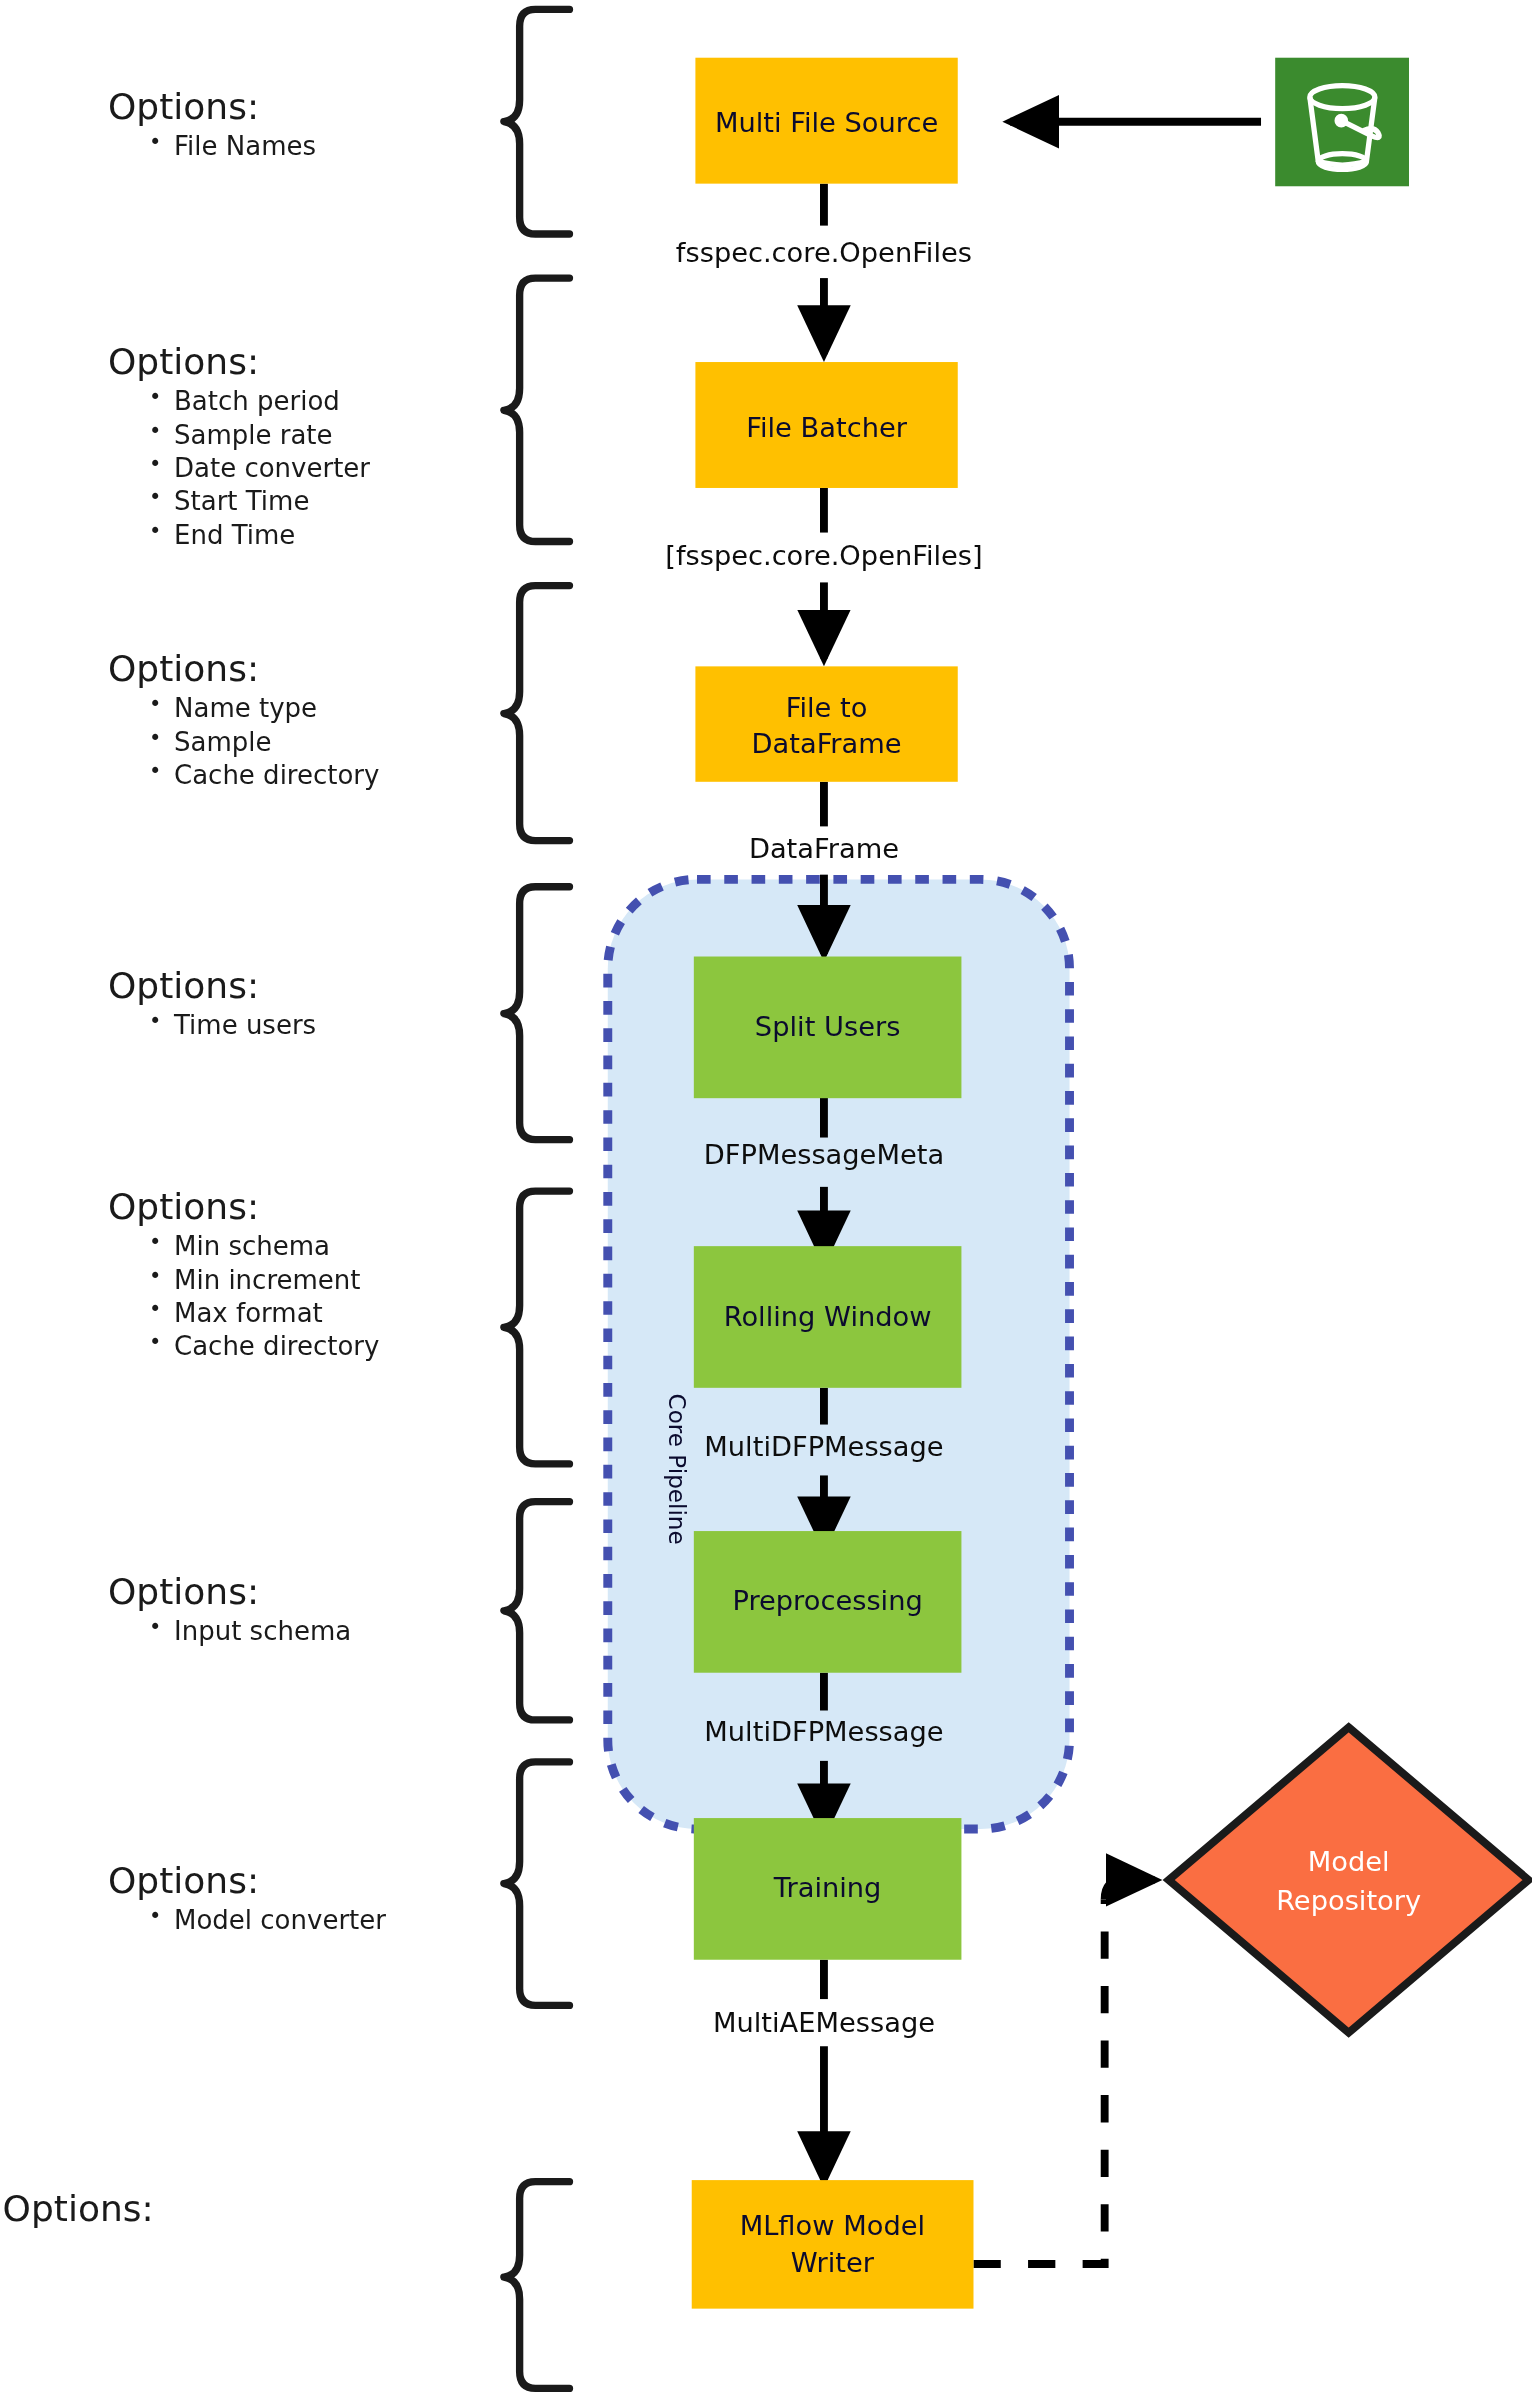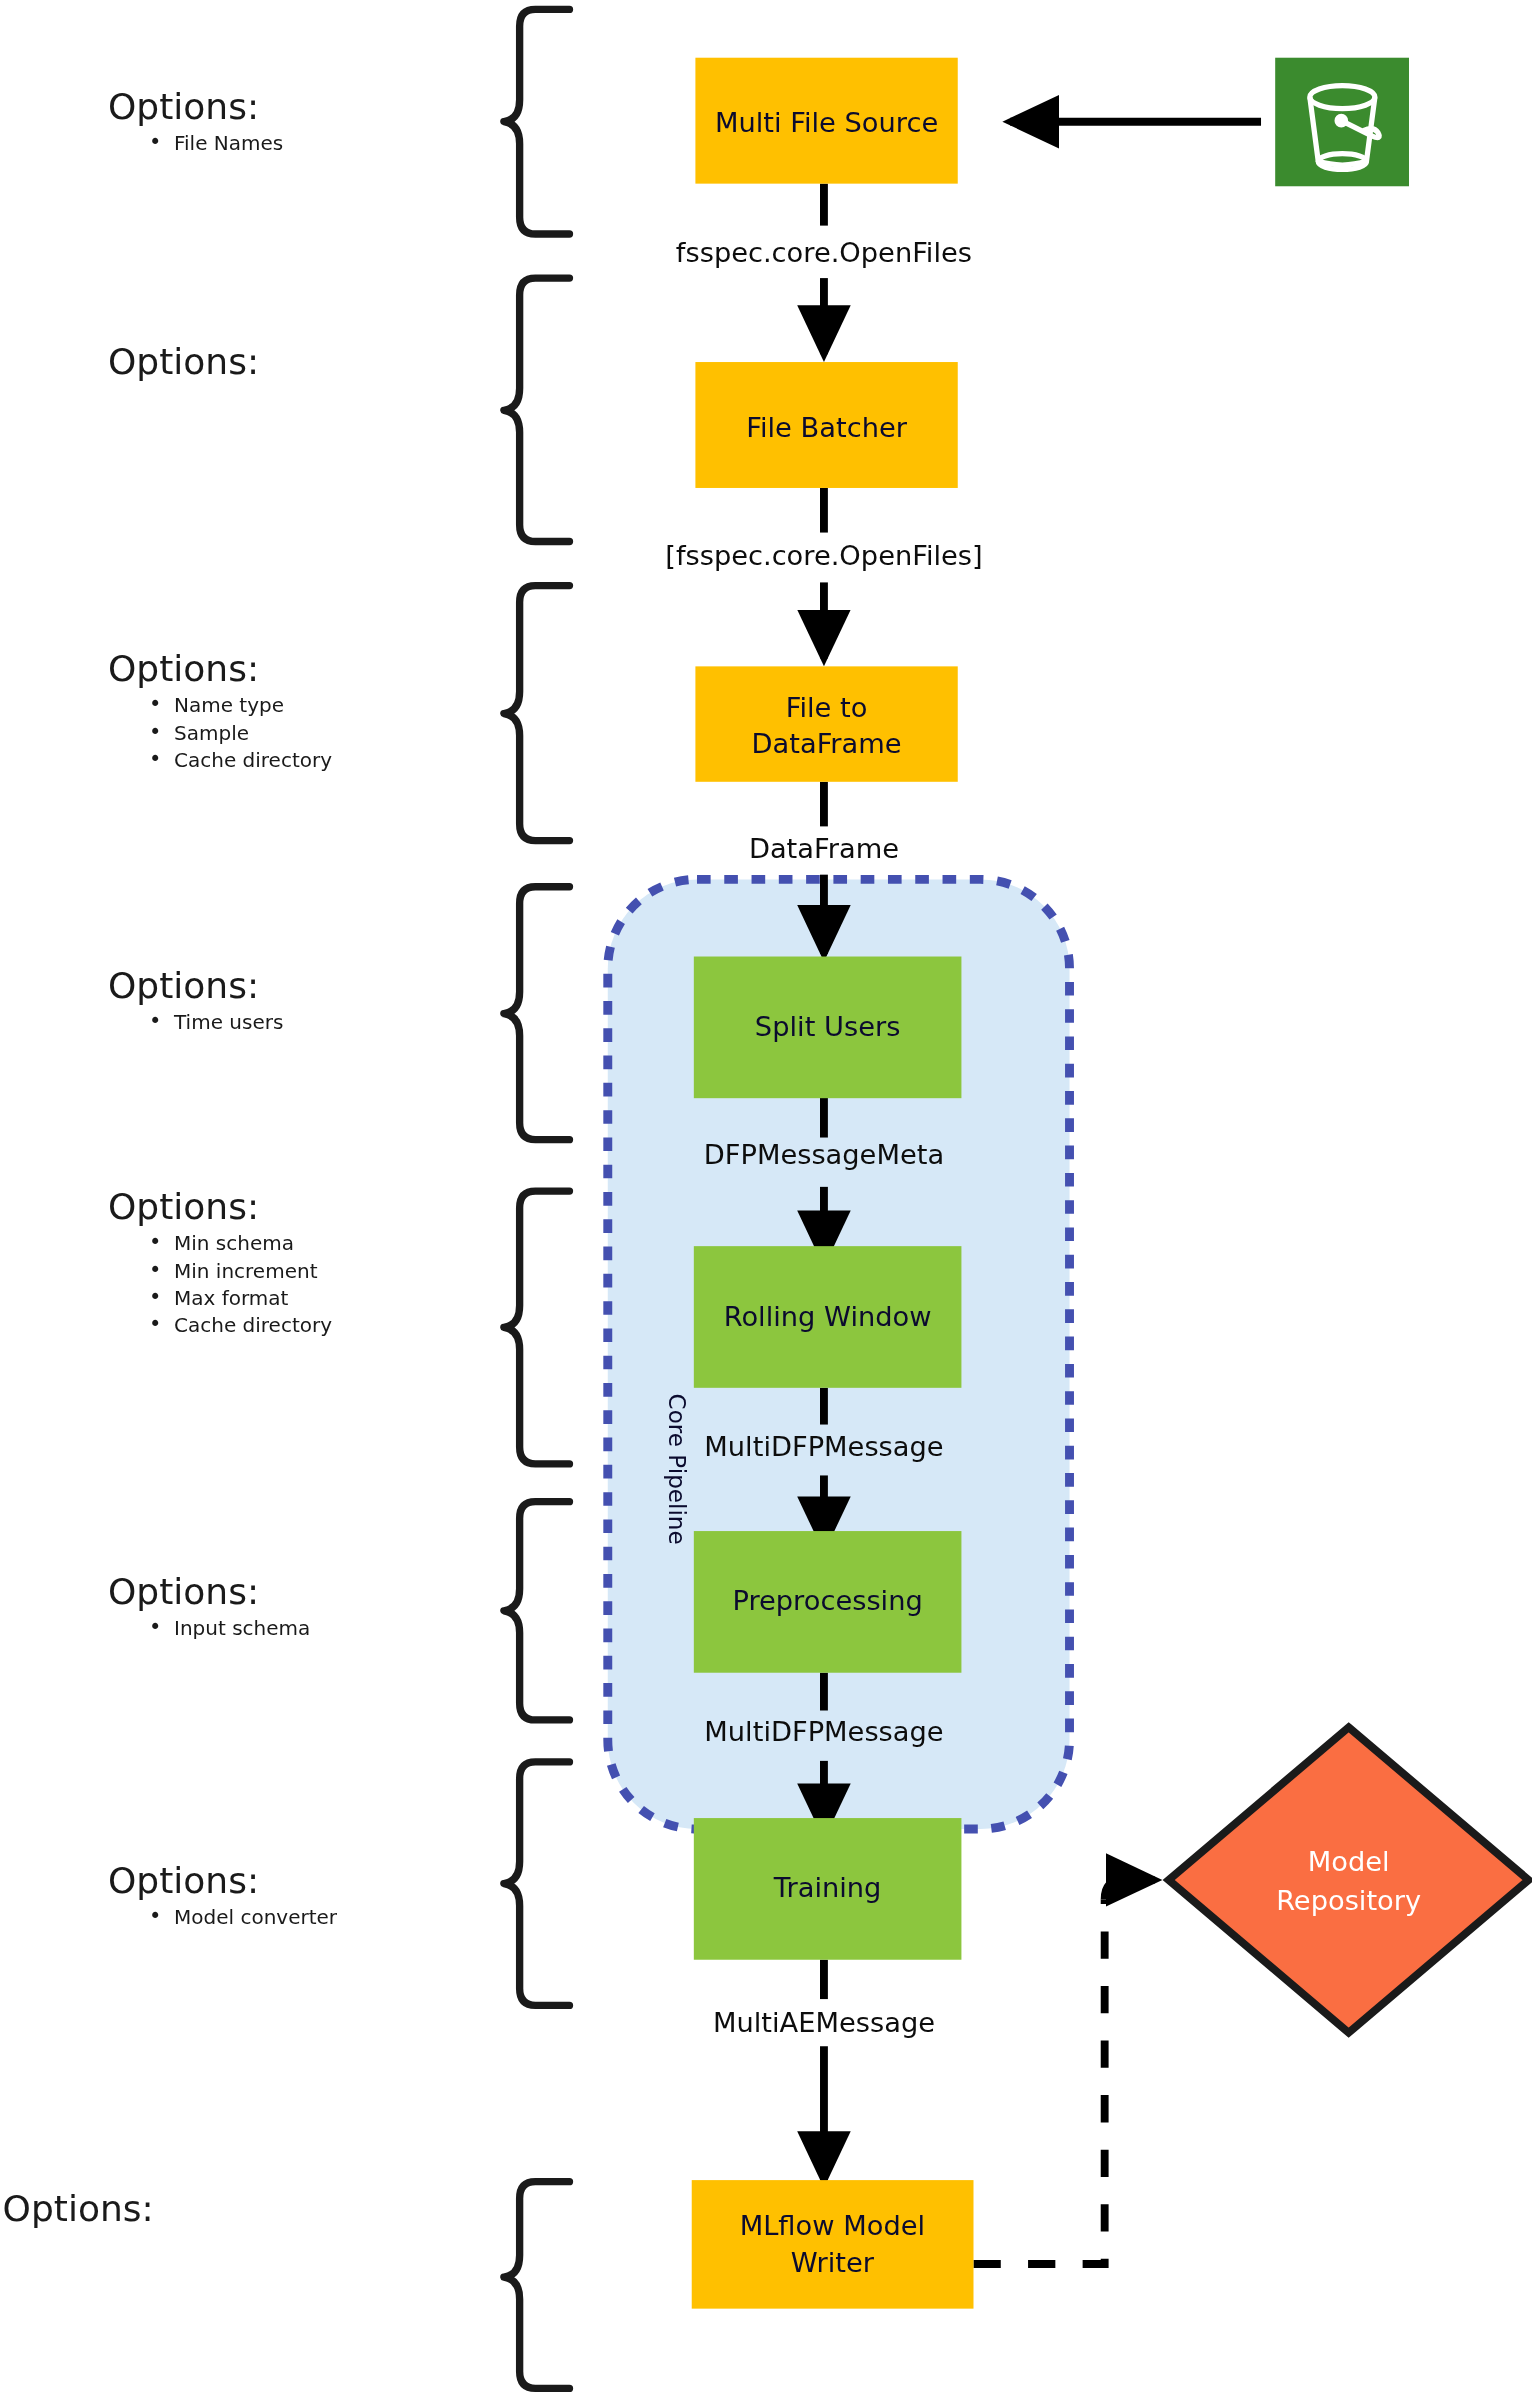--- a/index.html
+++ b/index.html
@@ -35,21 +35,21 @@
     font-size: 36px;
     margin: 0 0 8.4px 0;
     white-space: nowrap;
   }
   .options-list {
     list-style: none;
     margin: 0;
     padding: 0 0 0 41px;
   }
   .options-list li {
-    font-size: 20px;
+    font-size: 26px;
     white-space: nowrap;
     margin-bottom: 7.3px;
     position: relative;
     padding-left: 25px;
   }
   .options-list li::before {
     content: "\2022";
     position: absolute;
     left: 0;
     top: -1px;
@@ -218,20 +218,27 @@
 
   <div class="options-block" style="left:108px; top:89px;">
     <div class="options-title">Options:</div>
     <ul class="options-list">
       <li>File Names</li>
     </ul>
   </div>
 
   <div class="options-block" style="left:108px; top:344px;">
     <div class="options-title">Options:</div>
+    <ul class="options-list">
+      <li>Batch period</li>
+      <li>Sample rate</li>
+      <li>Date converter</li>
+      <li>Start Time</li>
+      <li>End Time</li>
+    </ul>
   </div>
 
   <div class="options-block" style="left:108px; top:651px;">
     <div class="options-title">Options:</div>
     <ul class="options-list">
       <li>Name type</li>
       <li>Sample</li>
       <li>Cache directory</li>
     </ul>
   </div>

